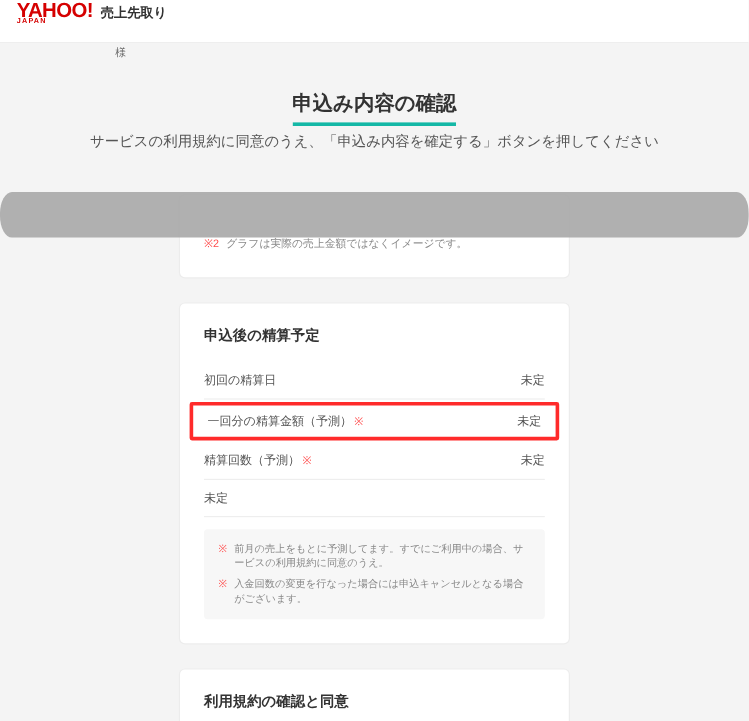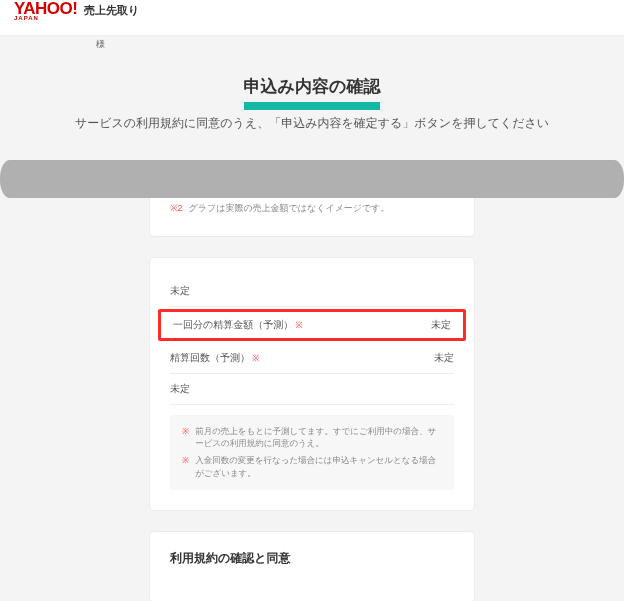--- a/index.html
+++ b/index.html
@@ -54,21 +54,21 @@
   }
 
   .page-title {
     text-align: center;
     margin-top: 24px;
   }
   .page-title h1 {
     font-size: 17px;
     font-weight: 700;
     display: inline-block;
-    border-bottom: 8px solid #14b8a6;
+    border-bottom: 3px solid #14b8a6;
     padding-bottom: 4px;
   }
   .page-sub {
     text-align: center;
     font-size: 12px;
     color: #555;
     margin-top: 5px;
   }
 
   .gray-band {
@@ -172,22 +172,26 @@
 <div class="content">
 
   <div class="card first">
     <div class="note-row">
       <span class="note-mark">※2</span>
       <span>グラフは実際の売上金額ではなくイメージです。</span>
     </div>
   </div>
 
   <div class="card">
+    <h2>申込後の精算予定</h2>
 
     <div class="kv">
+      <span class="label">
+        <span>初回の精算日</span>
+      </span>
       <span class="value">未定</span>
     </div>
 
     <div class="highlight-box">
       <div class="kv">
         <span class="label">
           <span>一回分の精算金額（予測）</span><span class="asterisk">※</span>
         </span>
         <span class="value">未定</span>
       </div>

